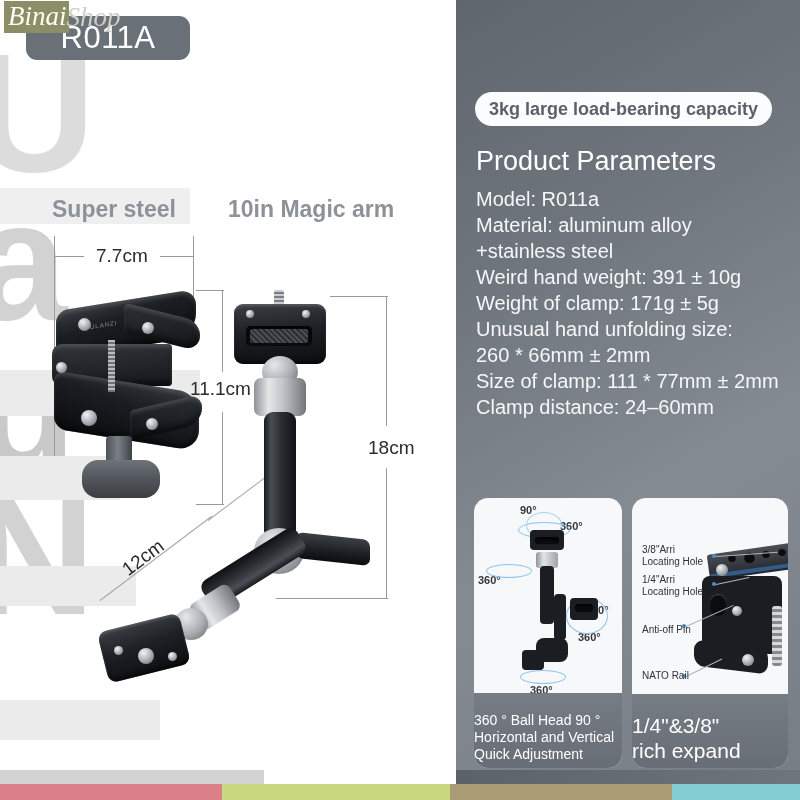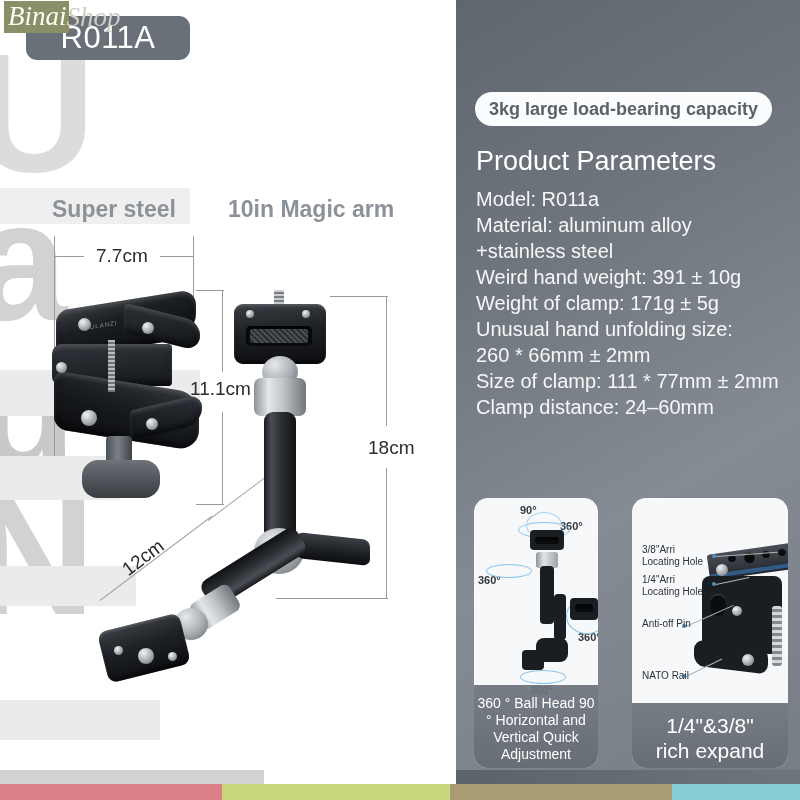--- a/index.html
+++ b/index.html
@@ -107,25 +107,25 @@
      background:#fbfcfd;border-radius:17px;display:flex;align-items:center;}
   #pill-capacity span{color:#5b6169;font-size:18px;font-weight:700;white-space:nowrap;}
   #params-title{position:absolute;left:20px;top:146px;font-size:27px;color:#ffffff;font-weight:400;}
   #params{position:absolute;left:20px;top:186px;width:330px;}
   #params .p{font-size:20px;color:#f6f7f8;line-height:26px;white-space:nowrap;}
   #pill-highlights{position:absolute;left:19px;top:450px;height:34px;padding:0 16px;
      background:#fbfcfd;border-radius:17px;display:flex;align-items:center;}
   #pill-highlights span{color:#7b818a;font-size:22px;font-weight:700;}
 
   .hcard{position:absolute;top:498px;background:#f7f8f9;border-radius:14px;overflow:hidden;}
-  #hcard-left{left:18px;width:124px;height:270px;}
+  #hcard-left{left:18px;width:148px;height:270px;}
   #hcard-right{left:176px;width:156px;height:270px;}
   .hcap{position:absolute;left:0;bottom:0;width:100%;
      background:linear-gradient(180deg,rgba(108,114,122,.92),rgba(96,102,110,.95));
-     color:#fff;text-align:center;padding:10px 0 5px;box-sizing:border-box;}
+     color:#fff;text-align:left;padding:19px 0 5px;box-sizing:border-box;}
   #hcap-left{font-size:14px;line-height:17px;}
   #hcap-right{font-size:21px;line-height:25px;font-weight:400;}
 
   .ang{position:absolute;color:#33373c;font-size:11px;font-weight:700;white-space:nowrap;}
   .ell{position:absolute;border:1.5px solid #8cc3e8;border-radius:50%;}
 
   .callout{position:absolute;color:#2e3237;font-size:10px;line-height:12px;white-space:nowrap;}
   .cdot{position:absolute;width:4px;height:4px;border-radius:50%;background:#4f8fc4;}
   .cline{position:absolute;height:1px;background:#aeb4ba;transform-origin:left center;}
 
@@ -312,21 +312,21 @@
       <div class="cline" style="left:84px;top:86px;width:34px;transform:rotate(-12deg);"></div>
       <div class="cdot" style="left:50px;top:126px;"></div>
       <div class="cline" style="left:54px;top:128px;width:52px;transform:rotate(-24deg);"></div>
       <div class="cdot" style="left:50px;top:176px;"></div>
       <div class="cline" style="left:54px;top:178px;width:40px;transform:rotate(-26deg);"></div>
 
       <div class="callout" style="left:10px;top:46px;white-space:pre;">3/8"Arri
 Locating Hole</div>
       <div class="callout" style="left:10px;top:76px;white-space:pre;">1/4"Arri
 Locating Hole</div>
-      <div class="callout" style="left:10px;top:120px;text-align:center;">Anti-off Pin</div>
+      <div class="callout" style="left:10px;top:126px;text-align:center;">Anti-off Pin</div>
       <div class="callout" style="left:10px;top:172px;">NATO Rail</div>
 
       <div class="hcap" id="hcap-right" style="white-space:pre;">1/4"&amp;3/8"
 rich expand</div>
     </div>
   </div>
 
   <div id="prestrip">
     <div class="pl"></div>
     <div class="pm"></div>

